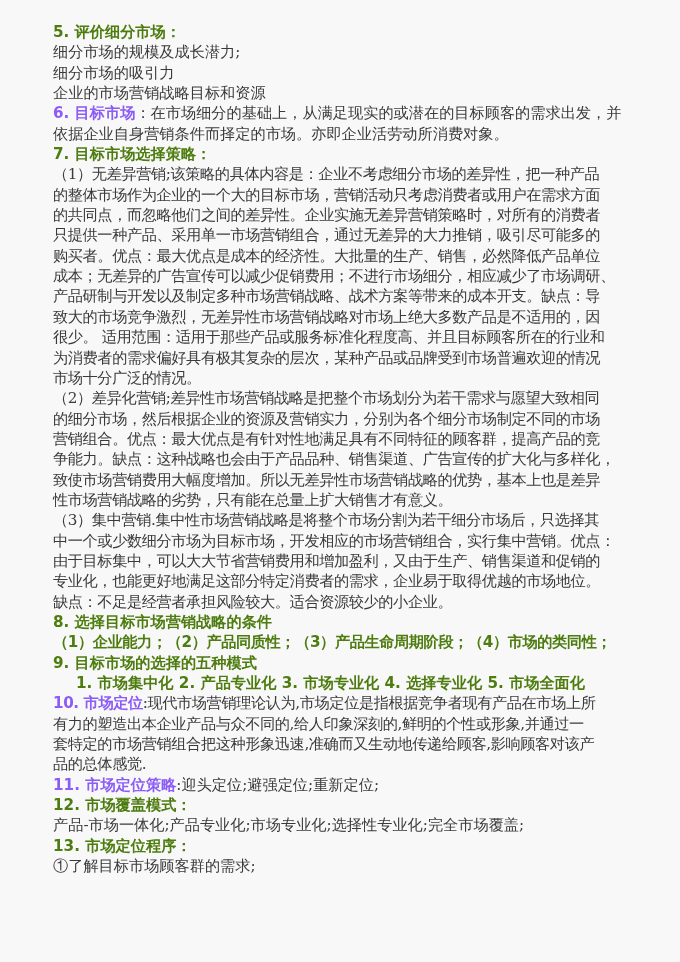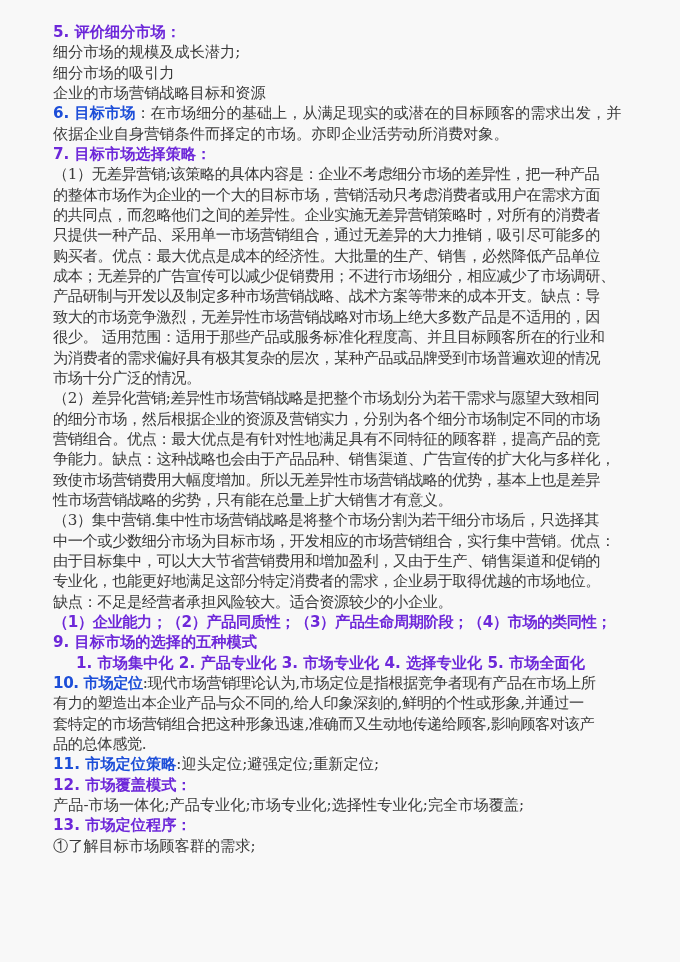--- a/index.html
+++ b/index.html
@@ -8,22 +8,22 @@
     background: #f8f8f8;
     font-family: "DejaVu Serif", "Liberation Serif", serif;
     color: #3a3a3a;
   }
   .page {
     position: absolute; left: 53px; top: 22px; width: 548px;
     font-size: 15.2px; line-height: 20.35px;
     text-align: justify;
   }
   .line { white-space: nowrap; }
-  .b { font-weight: bold; color: #1d4ed8; font-family: "DejaVu Sans", "Liberation Sans", sans-serif; }
-  .h { font-weight: bold; color: #6d28d9; font-family: "DejaVu Sans", "Liberation Sans", sans-serif; }
+  .b { font-weight: bold; color: #8b5cf6; font-family: "DejaVu Sans", "Liberation Sans", sans-serif; }
+  .h { font-weight: bold; color: #4d7c0f; font-family: "DejaVu Sans", "Liberation Sans", sans-serif; }
   .indent { padding-left: 23px; }
   .tight { letter-spacing: -0.4px; }
 </style>
 </head>
 <body>
 
 <div class="page">
 
   <div class="line h">5. 评价细分市场：</div>
   <div class="line">细分市场的规模及成长潜力;</div>
@@ -56,20 +56,21 @@
     <div class="line">性市场营销战略的劣势，只有能在总量上扩大销售才有意义。</div>
   </div>
   <div class="tight">
     <div class="line">（3）集中营销.集中性市场营销战略是将整个市场分割为若干细分市场后，只选择其</div>
     <div class="line">中一个或少数细分市场为目标市场，开发相应的市场营销组合，实行集中营销。优点：</div>
     <div class="line">由于目标集中，可以大大节省营销费用和增加盈利，又由于生产、销售渠道和促销的</div>
     <div class="line">专业化，也能更好地满足这部分特定消费者的需求，企业易于取得优越的市场地位。</div>
     <div class="line">缺点：不足是经营者承担风险较大。适合资源较少的小企业。</div>
   </div>
 
+  <div class="line h">8. 选择目标市场营销战略的条件</div>
   <div class="line h tight">（1）企业能力；（2）产品同质性；（3）产品生命周期阶段；（4）市场的类同性；</div>
 
   <div class="line h">9. 目标市场的选择的五种模式</div>
   <div class="line h indent">1. 市场集中化 2. 产品专业化 3. 市场专业化 4. 选择专业化 5. 市场全面化</div>
 
   <div class="line tight"><span class="b">10. 市场定位</span><span>:现代市场营销理论认为,市场定位是指根据竞争者现有产品在市场上所</span></div>
   <div class="line tight">有力的塑造出本企业产品与众不同的,给人印象深刻的,鲜明的个性或形象,并通过一</div>
   <div class="line tight">套特定的市场营销组合把这种形象迅速,准确而又生动地传递给顾客,影响顾客对该产</div>
   <div class="line tight">品的总体感觉.</div>
 

